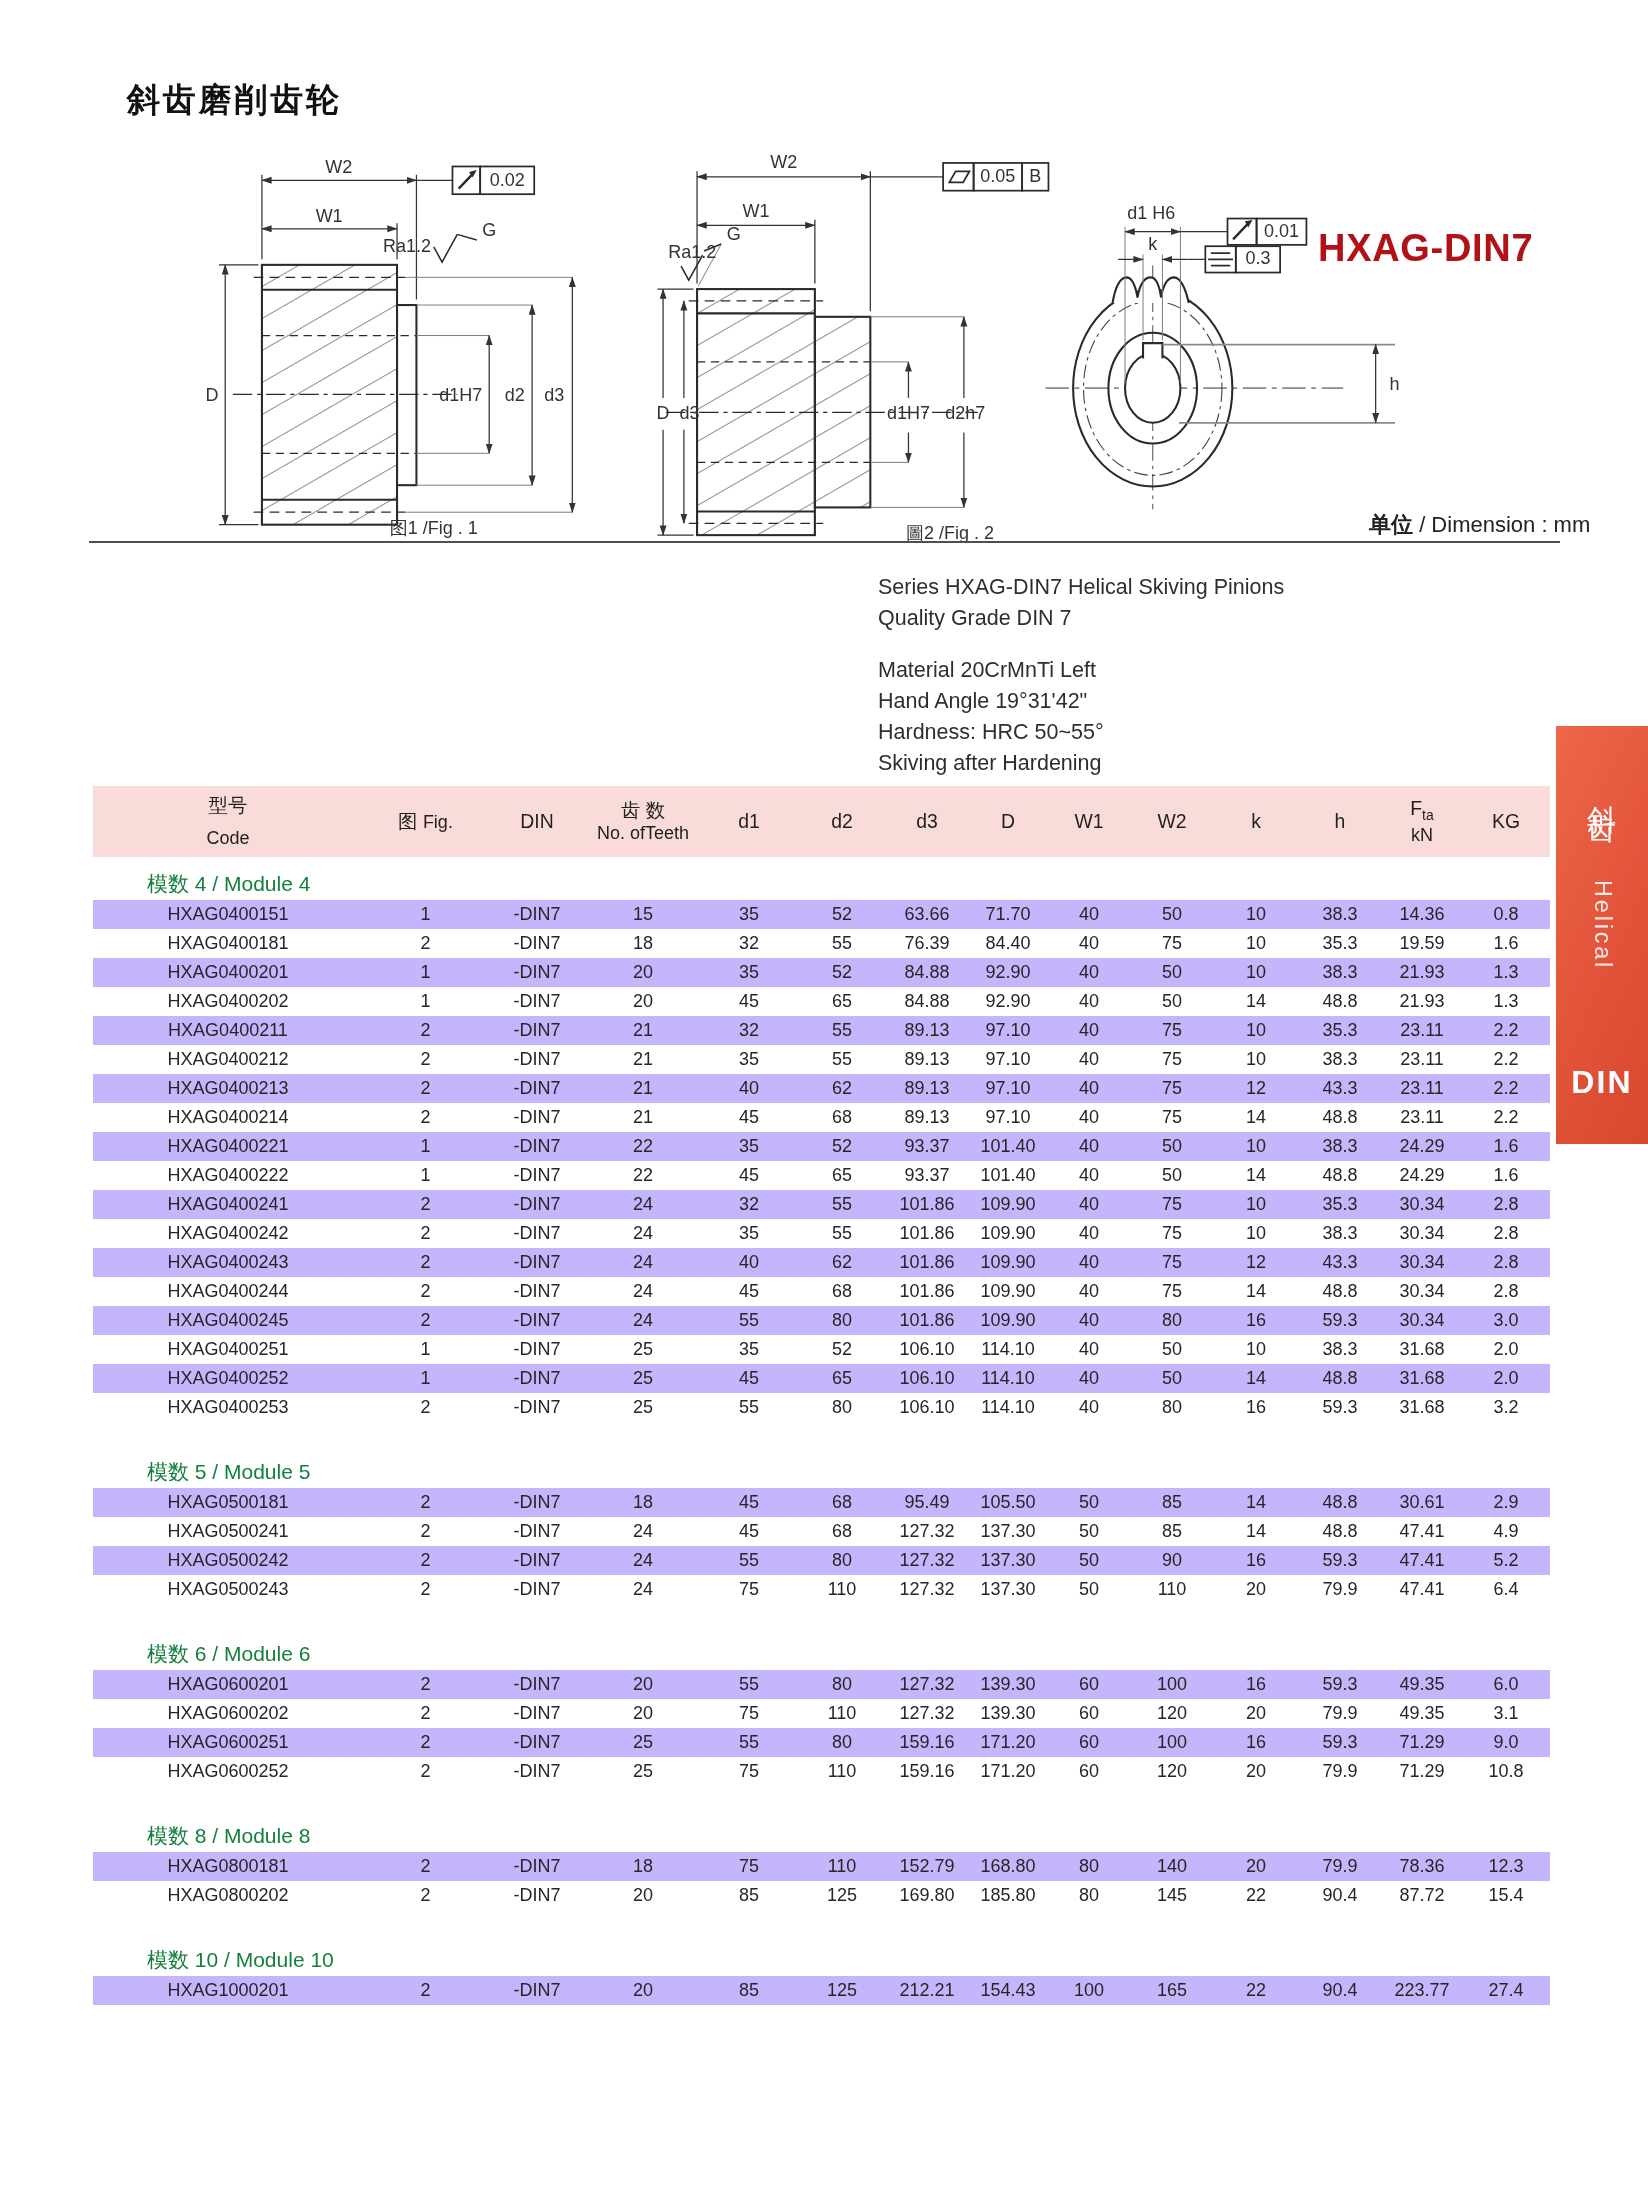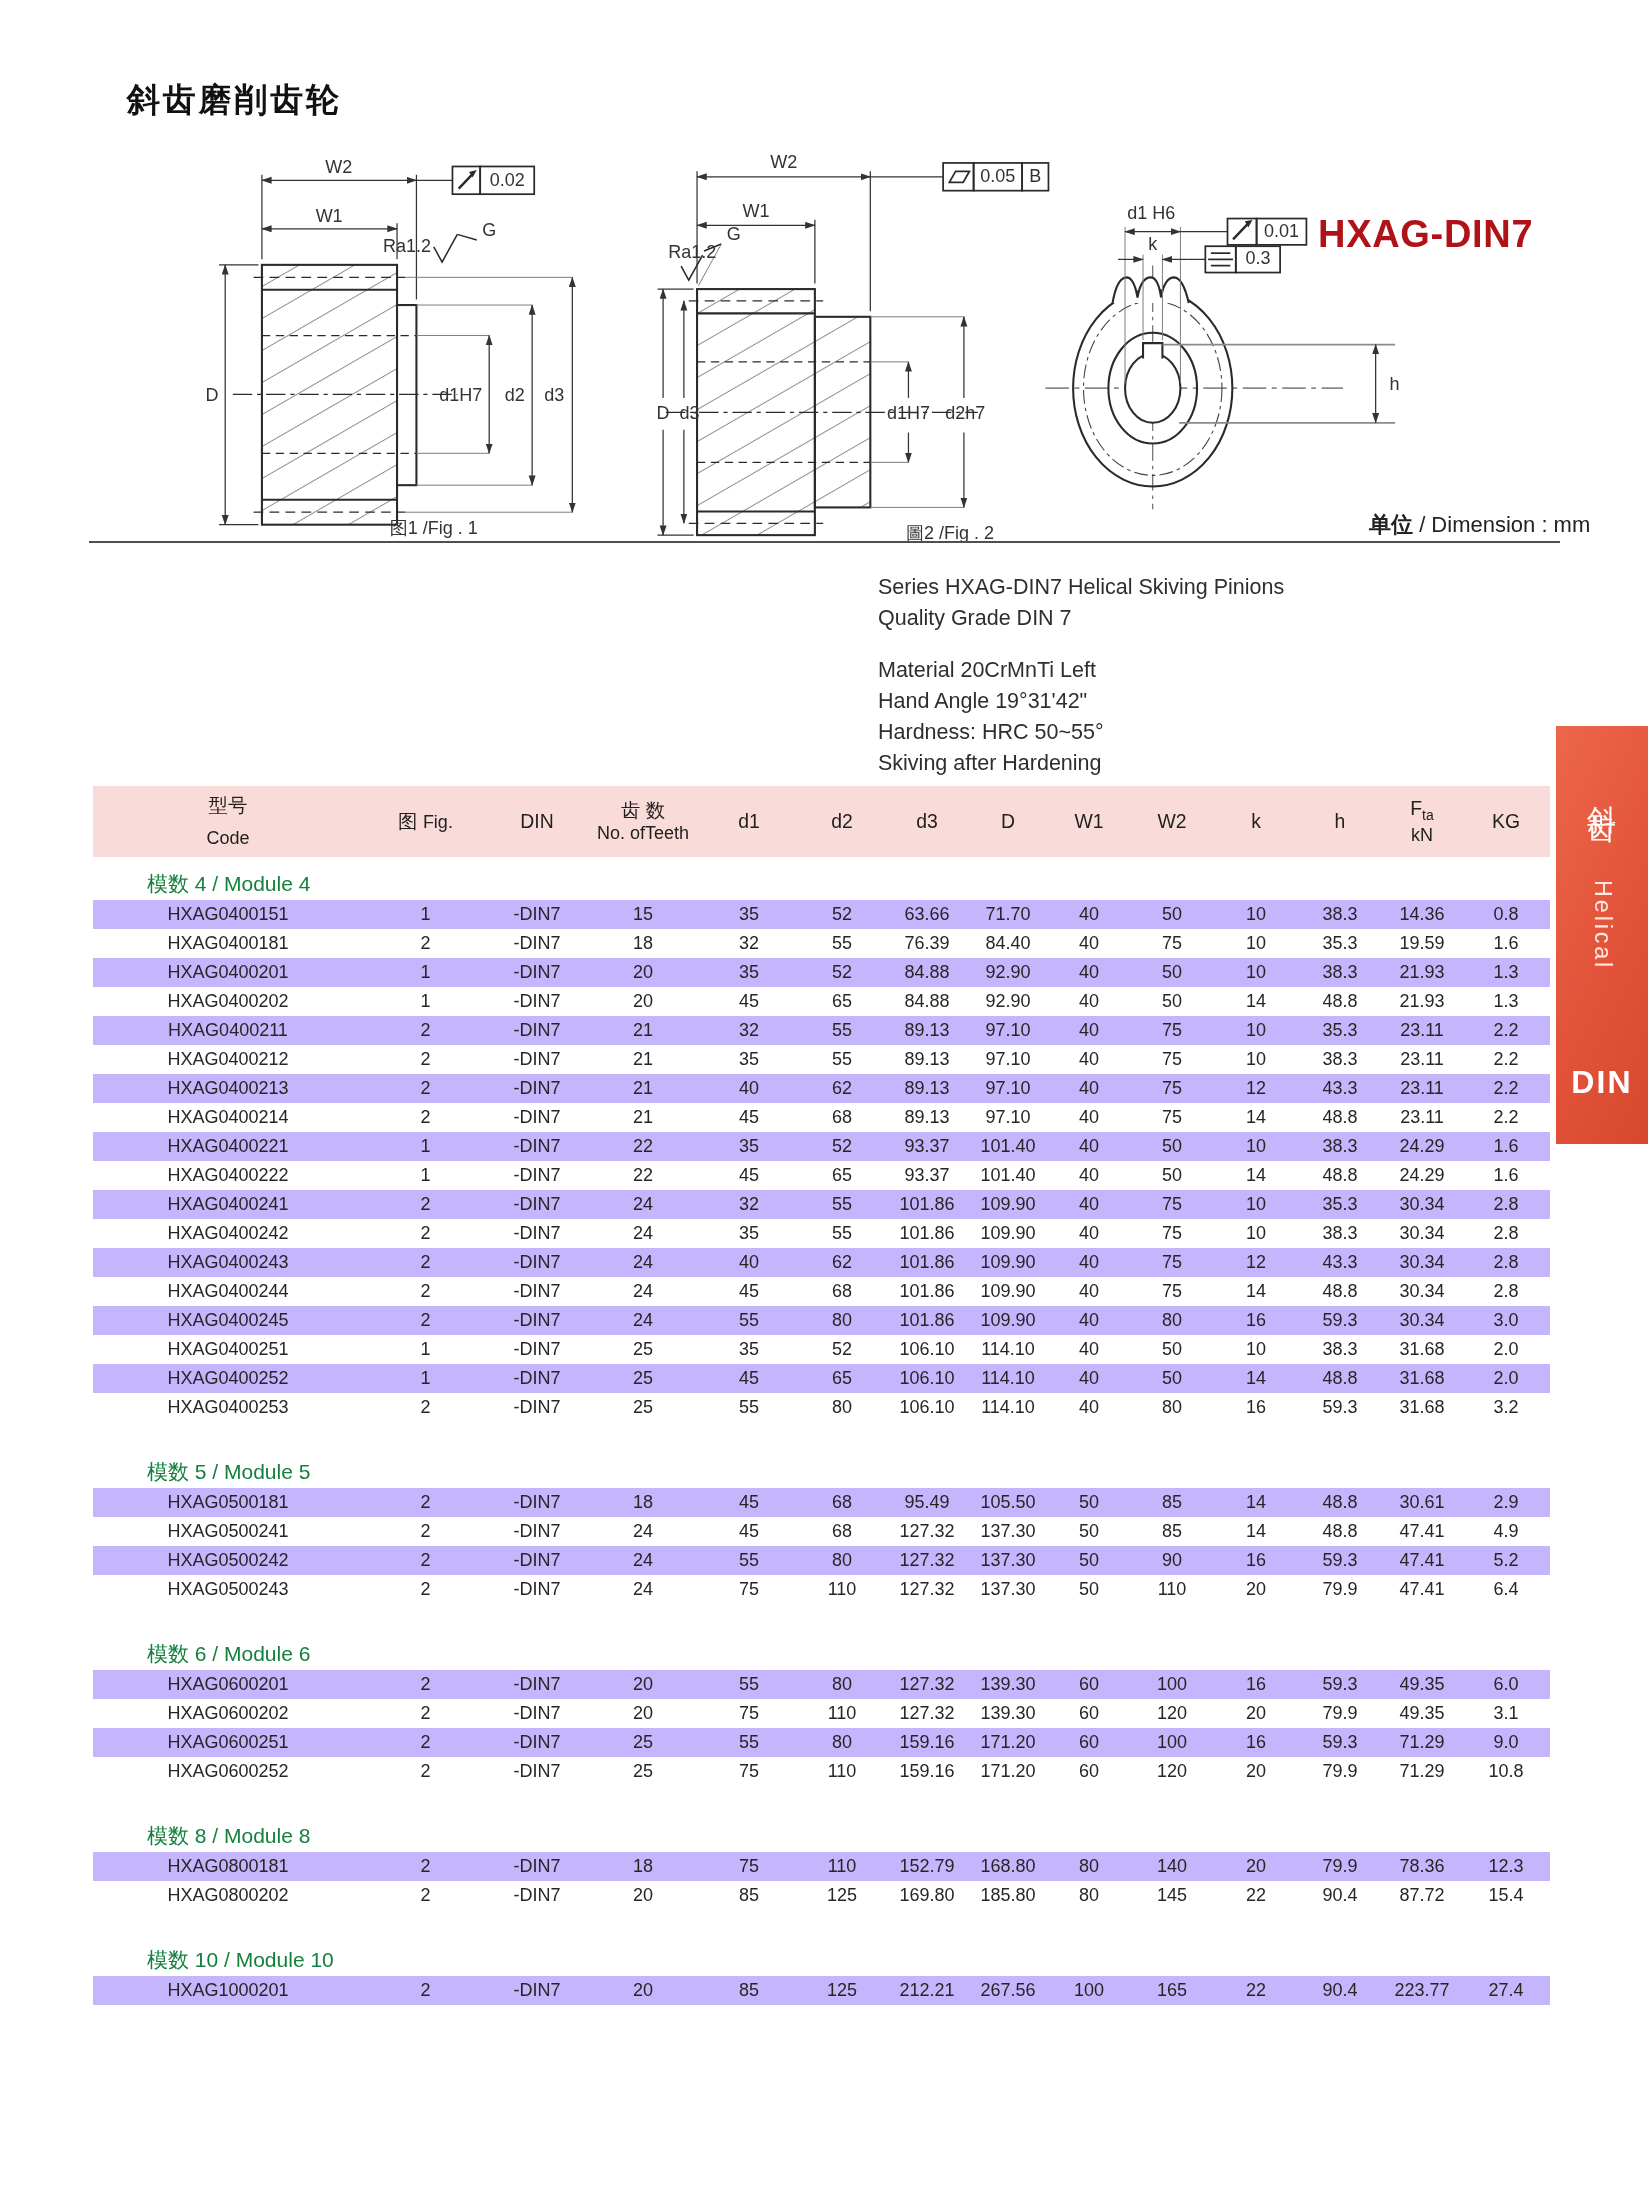--- a/index.html
+++ b/index.html
@@ -1,20 +1,20 @@
 <!DOCTYPE html>
 <html style="font-size:11px"><head>
 <meta charset="utf-8">
 <style>
   html,body{margin:0;padding:0;background:#e9e9e9;}
   .page{position:relative;width:1649px;height:2205px;background:#ffffff;overflow:hidden;
         font-family:"Liberation Sans",sans-serif;color:#2b2b2b;margin:0 auto;}
   .page-title{position:absolute;left:127px;top:78px;font-size:33px;font-weight:700;
         letter-spacing:2.8px;color:#111;}
-  .series-title{position:absolute;left:1318px;top:213px;font-size:38px;font-weight:800;
+  .series-title{position:absolute;left:1318px;top:227px;font-size:38px;font-weight:800;
         color:#b11217;letter-spacing:0.7px;}
   .unit-note{position:absolute;top:510px;left:1369px;font-size:22px;color:#222;white-space:nowrap;}
   .unit-note .zh{font-weight:700;}
   .hrule{position:absolute;left:89px;top:541px;width:1471px;height:2.1px;background:#4f4f4f;}
 
   .fig{position:absolute;}
   svg text{font-family:"Liberation Sans",sans-serif;fill:#333;font-size:26px;}
   .dim{stroke:#333;stroke-width:1.8;fill:none;}
   .conn{stroke:#7a7a7a;stroke-width:1.4;fill:none;}
 
@@ -774,21 +774,21 @@
         </div>
         <div class="section-label">模数 10 /  Module 10</div>
         <div class="trow alt">
           <div class="cell c0">HXAG1000201</div>
           <div class="cell c1">2</div>
           <div class="cell c2">-DIN7</div>
           <div class="cell c3">20</div>
           <div class="cell c4">85</div>
           <div class="cell c5">125</div>
           <div class="cell c6">212.21</div>
-          <div class="cell c7">267.56</div>
+          <div class="cell c7">154.43</div>
           <div class="cell c8">100</div>
           <div class="cell c9">165</div>
           <div class="cell c10">22</div>
           <div class="cell c11">90.4</div>
           <div class="cell c12">223.77</div>
           <div class="cell c13">27.4</div>
         </div>
       </div>
   </div>
 

